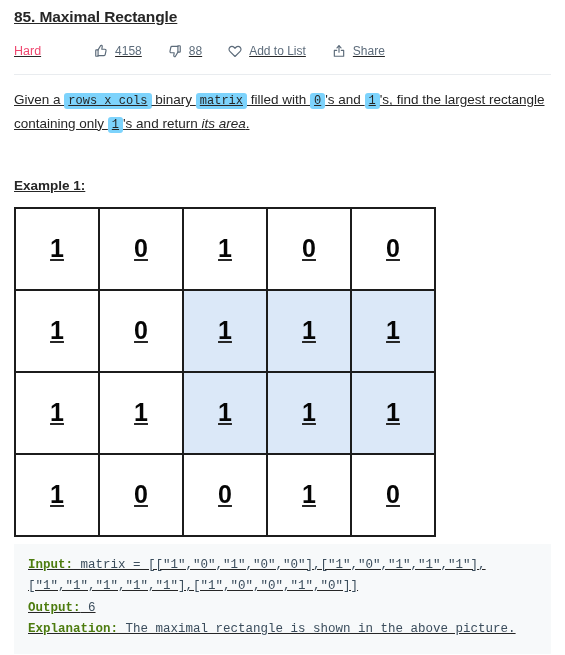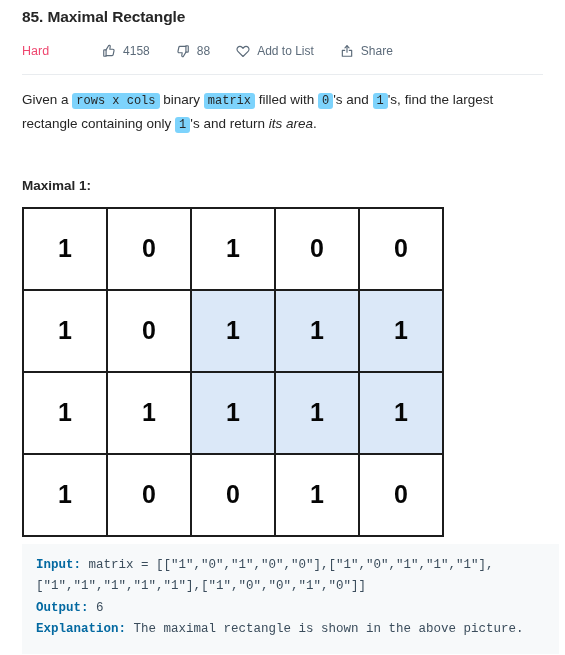--- a/index.html
+++ b/index.html
@@ -8,23 +8,24 @@
   }
   body {
     width: 565px;
     height: 655px;
     background: #ffffff;
     font-family: "Liberation Sans", sans-serif;
     color: #262626;
     overflow: hidden;
   }
   .page {
-    padding: 0 22px;
+    padding: 0 14px;
     box-sizing: border-box;
     width: 565px;
+    text-decoration: underline;
   }
   
   .title {
     font-size: 15.5px;
     font-weight: bold;
     color: #262626;
     letter-spacing: -0.1px;
     padding-top: 5px;
     margin: 0;
     line-height: 1.5;
@@ -116,21 +117,21 @@
     font-family: "Liberation Mono", "DejaVu Sans Mono", monospace;
     font-size: 12.5px;
     line-height: 1.72;
     color: #3b4d5c;
     box-sizing: border-box;
     width: 537px;
     word-break: break-word;
   }
   .codeblock .k {
     font-weight: bold;
-    color: #0369a1;
+    color: #4d7c0f;
   }
   .codeblock .line { margin: 0; }
 </style>
 </head>
 <body>
 
 <div class="page">
 
   <h1 class="title">85. Maximal Rectangle</h1>
 
@@ -177,21 +178,21 @@
       </span>
       <span class="lbl">Share</span>
     </span>
 
   </div>
 
   <div class="divider"></div>
 
   <p class="desc"><span>Given a </span><code class="inline">rows x cols</code><span> binary </span><code class="inline">matrix</code><span> filled with </span><code class="inline">0</code><span>'s and </span><code class="inline">1</code><span>'s, find the largest rectangle containing only </span><code class="inline">1</code><span>'s and return </span><i>its area</i><span>.</span></p>
 
-  <div class="example-head">Maximal 1:</div>
+  <div class="example-head">Example 1:</div>
 
   <div class="matrix-wrap">
     <table class="matrix">
       <tbody id="matrix-body">
           <tr>
             <td>1</td>
             <td>0</td>
             <td>1</td>
             <td>0</td>
             <td>0</td>

